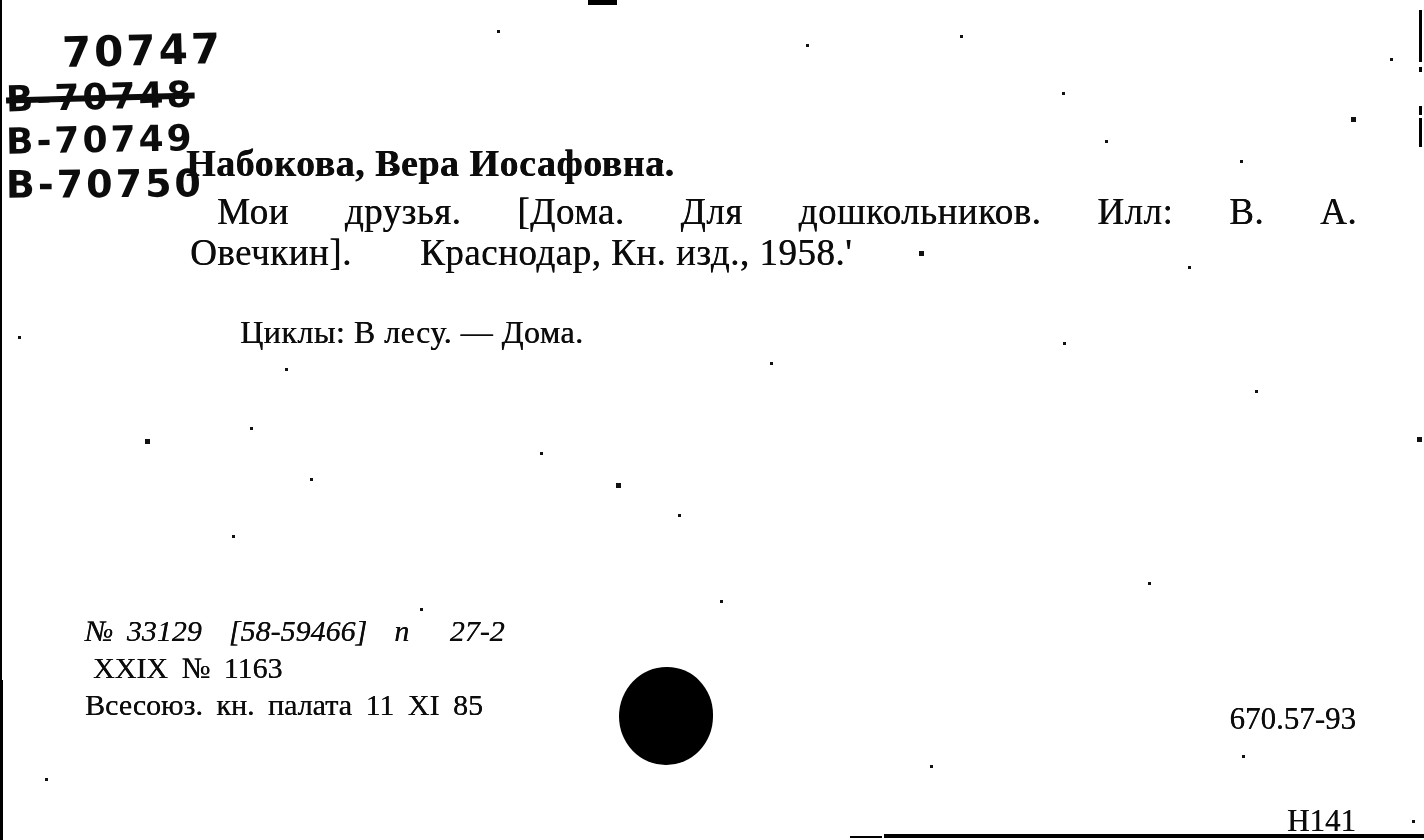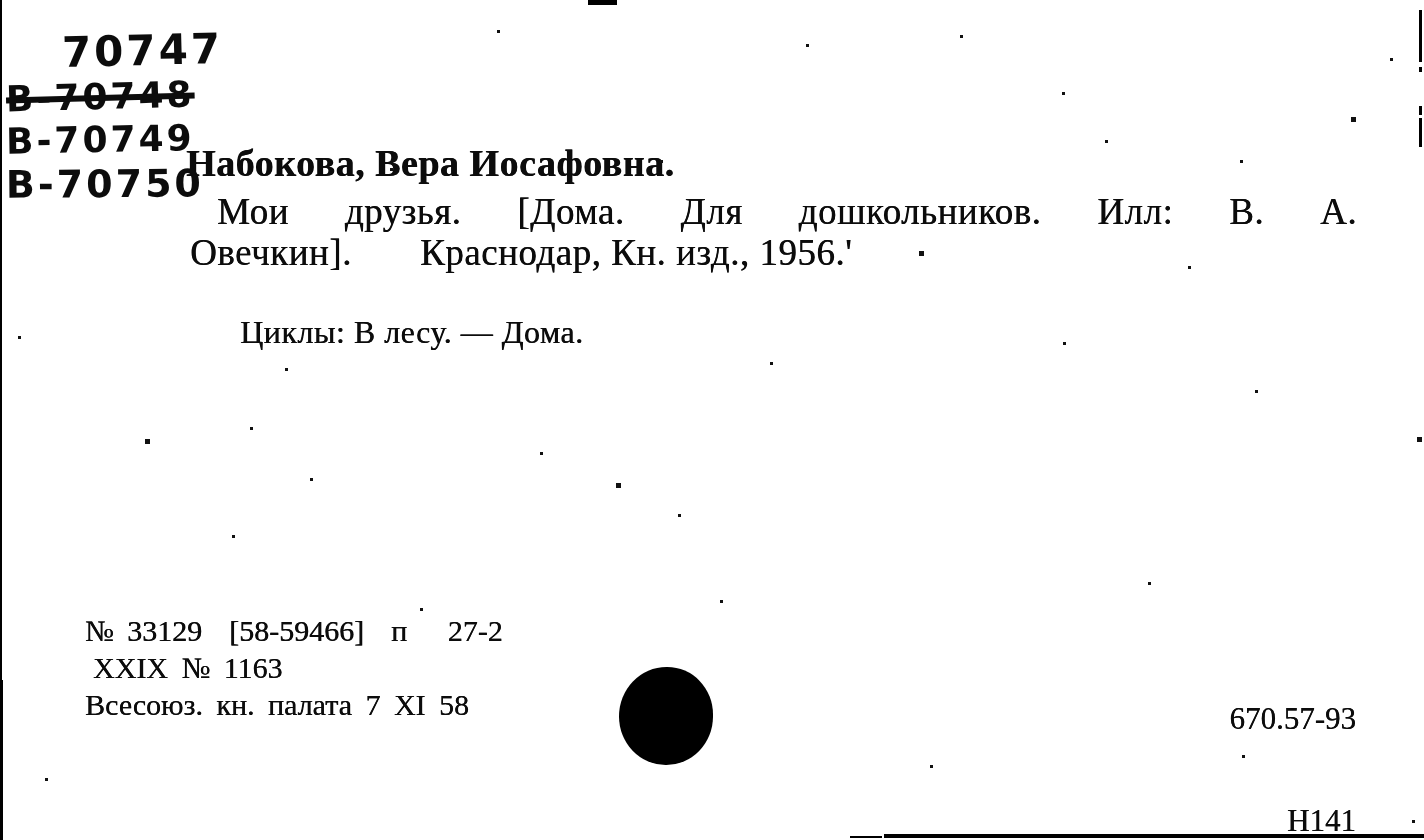--- a/index.html
+++ b/index.html
@@ -40,21 +40,21 @@
     white-space: normal;
     text-align: justify;
     text-align-last: justify;
   }
   .imprint-line { left: 190px; top: 210px; font-size: 37px; }
   .collation-line { left: 240px; top: 257px; font-size: 32px; }
   .series-line { left: 240px; top: 292px; font-size: 32px; }
 
   
   .foot { font-size: 30px; text-shadow: 0.3px 0.3px 0 #0c0c0c; word-spacing: 6px; }
-  .foot-1 { left: 85px; top: 616px; }
+  .foot-1 { left: 85px; top: 616px; font-style: italic; }
   .foot-2 { left: 93px; top: 653px; }
   .foot-3 { left: 85px; top: 690px; }
   .classification {
     right: 68px; top: 634px;
     font-size: 31px; text-align: right; line-height: 34px;
     text-shadow: 0.3px 0.3px 0 #0c0c0c;
   }
 
   
   .hole-punch {
@@ -97,26 +97,26 @@
 
 <div id="card">
 
   <div class="abs hand hand-1">70747</div>
   <div class="abs hand hand-2 struck">В-70748</div>
   <div class="abs hand hand-3">В-70749</div>
   <div class="abs hand hand-4">В-70750</div>
 
   <div class="abs print heading">Набокова, Вера Иосафовна.</div>
   <div class="abs print title-line">Мои друзья. [Дома. Для дошкольников. Илл: В. А.</div>
-  <div class="abs print imprint-line">Овечкин].       Краснодар, Кн. изд., 1956.'</div>
+  <div class="abs print imprint-line">Овечкин].       Краснодар, Кн. изд., 1958.'</div>
   <div class="abs print series-line">Циклы: В лесу. — Дома.</div>
 
   <div class="abs foot foot-1">№ 33129  [58-59466]  п   27-2</div>
   <div class="abs foot foot-2">XXIX № 1163</div>
-  <div class="abs foot foot-3">Всесоюз. кн. палата 7 XI 58</div>
+  <div class="abs foot foot-3">Всесоюз. кн. палата 11 XI 85</div>
 
   <div class="abs classification">
     <div>670.57-93</div>
     <div>Н141</div>
   </div>
 
   <div class="hole-punch"></div>
   <div class="edge left-line"></div>
   <div class="edge left-line-b"></div>
   <div class="edge top-mark"></div>

